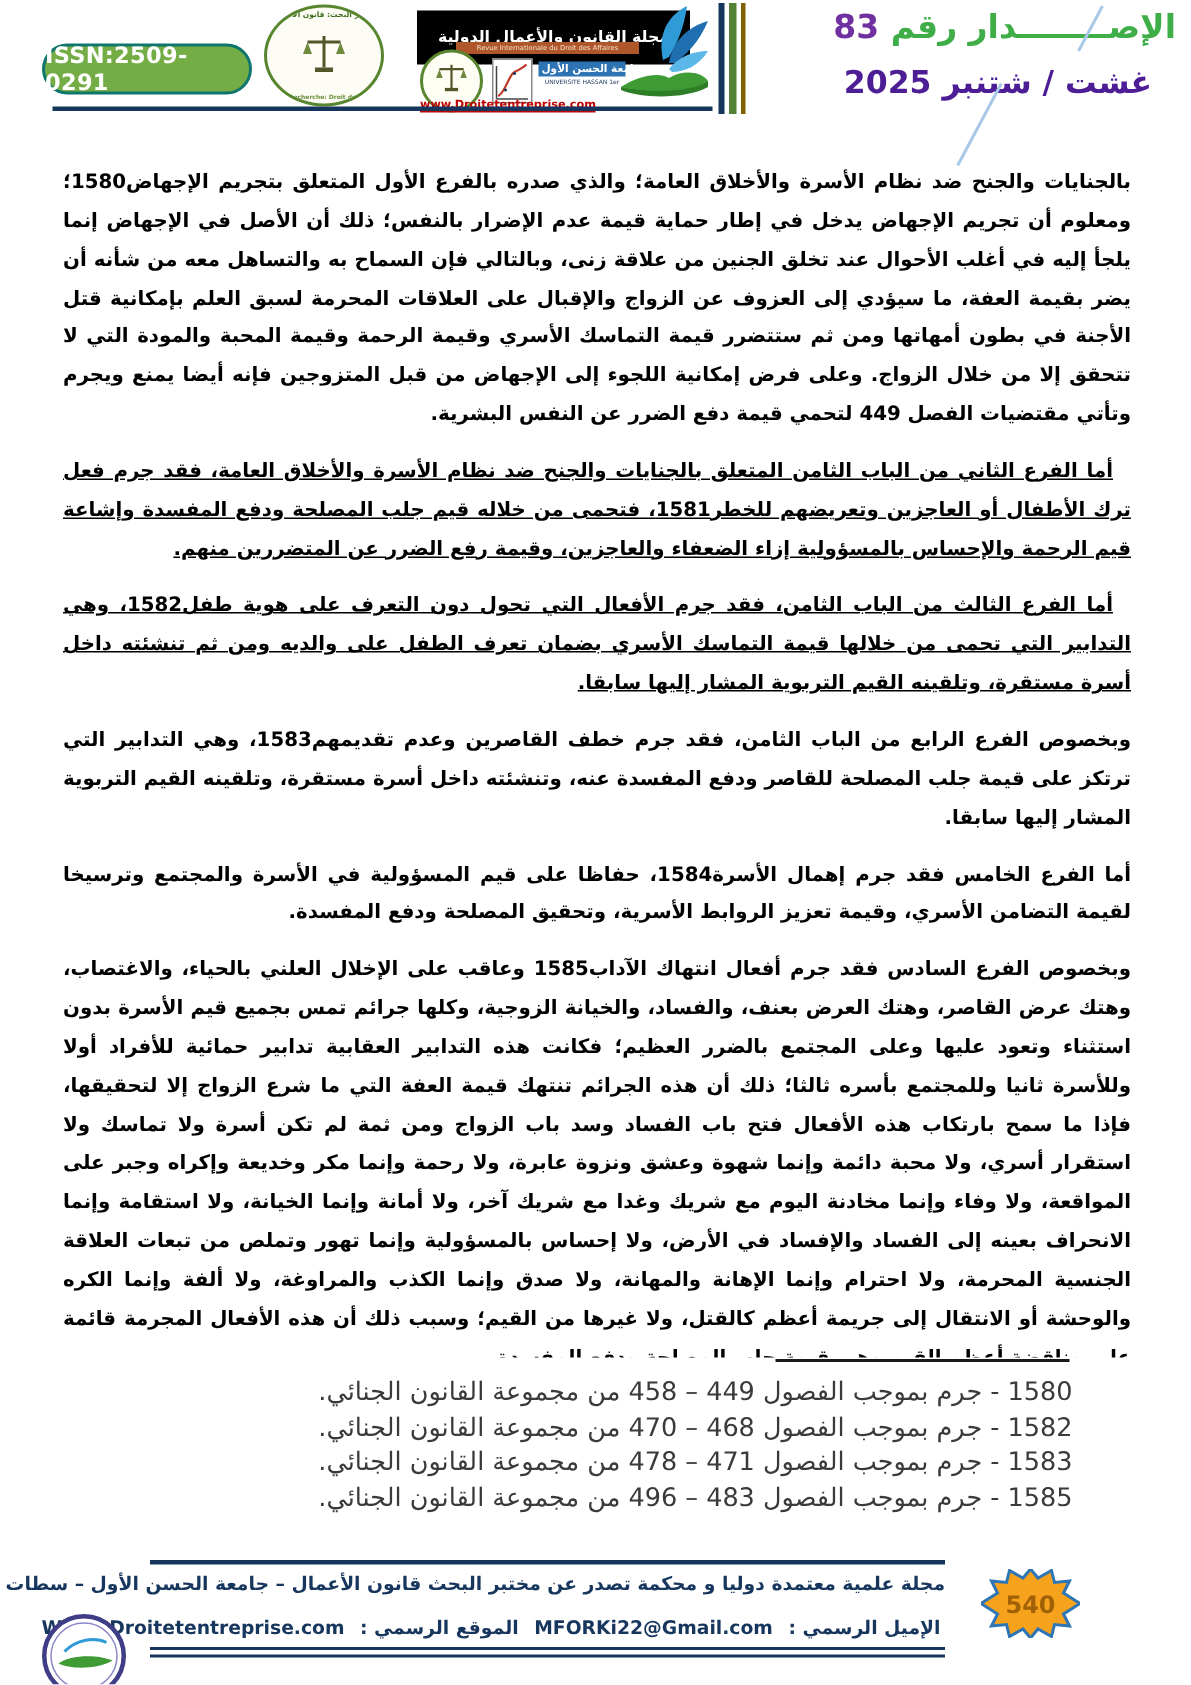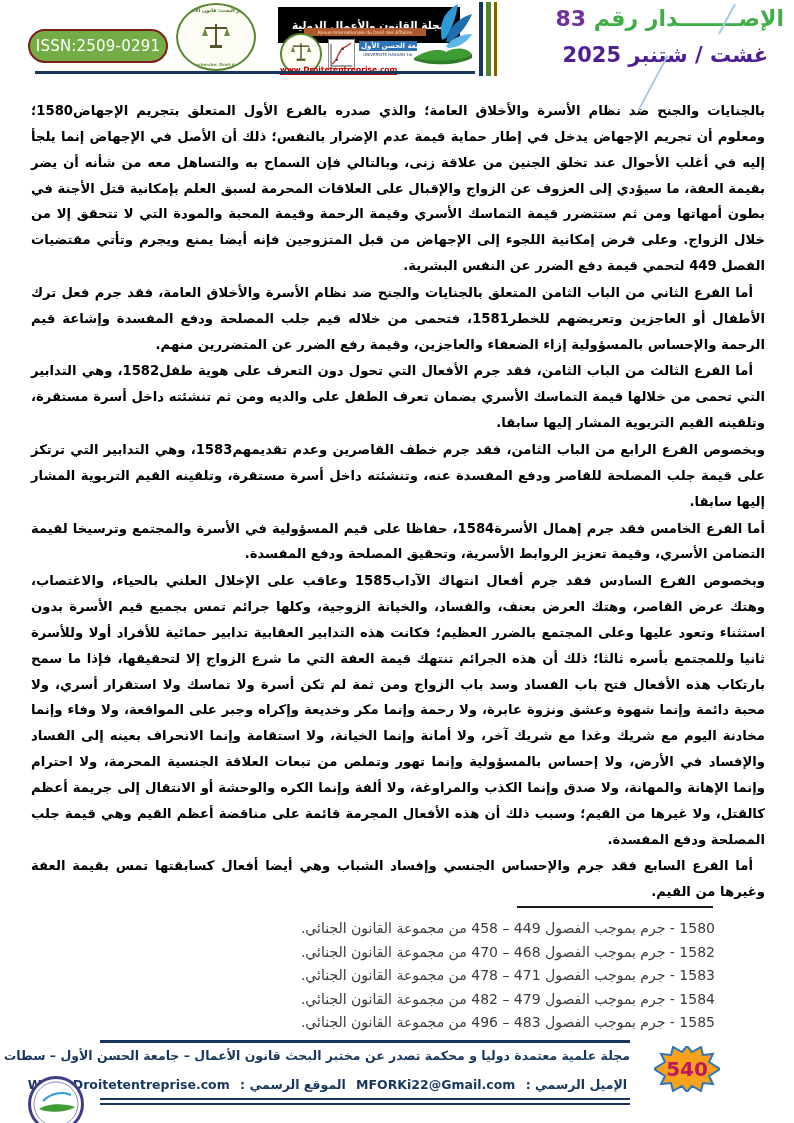--- a/index.html
+++ b/index.html
@@ -1,21 +1,21 @@
 <!DOCTYPE html>
 <html lang="ar"><head>
 <meta charset="utf-8">
 <style>
   html,body{margin:0;padding:0;background:#fff;}
   *{box-sizing:border-box;font-family:"DejaVu Sans",sans-serif;}
   #page{position:relative;width:794px;height:1123px;background:#fff;overflow:hidden;margin:0 auto;}
 
   
   .issn-pill{position:absolute;left:28px;top:29px;width:140px;height:34px;background:#74ad45;
-    border:2px solid #7f1d1d;border-radius:18px;color:#fff;font-weight:normal;font-size:15px;
+    border:2px solid #0f766e;border-radius:18px;color:#fff;font-weight:bold;font-size:15px;
     display:flex;align-items:center;justify-content:center;letter-spacing:.2px;}
   .lab-logo{position:absolute;left:176px;top:3px;width:80px;height:68px;border-radius:50%;
     border:2px solid #58862e;background:#fdfdf6;display:flex;flex-direction:column;align-items:center;
     justify-content:space-between;padding:2px 1px;overflow:hidden;}
   .lab-logo .arc-text{font-size:5px;color:#3e7020;font-weight:bold;white-space:nowrap;}
   .lab-logo .arc-text.fr{color:#6b8f3c;font-size:4px;}
   .banner{position:absolute;left:258px;top:2px;width:216px;height:76px;}
   .banner-green{position:absolute;left:20px;top:5px;right:14px;height:36px;background:#000000;
     color:#fff;font-weight:bold;font-size:10.5px;display:flex;align-items:center;justify-content:center;
     white-space:nowrap;direction:rtl;}
@@ -42,40 +42,40 @@
   .date-line{position:absolute;right:26px;top:43px;direction:rtl;color:#4c1d95;font-weight:bold;
     font-size:21px;white-space:nowrap;}
   .slash{position:absolute;width:2px;background:#a8c8e8;transform:rotate(28deg);}
   .slash1{left:726px;top:2px;height:34px;}
   .slash2{left:652px;top:52px;height:62px;}
   .header-rule{position:absolute;left:35px;top:71px;width:440px;height:3px;background:#17365d;}
 
   
   .body-text{position:absolute;left:30px;right:28px;top:97px;height:808px;overflow:hidden;
     direction:rtl;text-align:justify;font-size:13.2px;line-height:25.85px;font-weight:bold;color:#000;}
-  .body-text p{margin:1px;}
-  .body-text p.indent{text-indent:12px;}
+  .body-text p{margin:12px;}
+  .body-text p.indent{text-indent:12px;text-decoration:underline;}
 
   
   .fn-rule{position:absolute;right:81px;top:906px;width:196px;height:2px;background:#1a1a1a;}
   .fn-block{position:absolute;right:79px;top:917px;direction:rtl;text-align:right;
-    font-size:14px;line-height:23.5px;color:#3a3a3a;}
+    font-size:17px;line-height:23.5px;color:#3a3a3a;}
 
   
   .footer-rule-top{position:absolute;left:100px;top:1040px;width:530px;height:3px;background:#17365d;}
   .footer-line1{position:absolute;left:100px;top:1048px;width:530px;direction:rtl;text-align:center;
     color:#17365d;font-weight:bold;font-size:12.5px;white-space:nowrap;}
   .footer-line2{position:absolute;left:100px;top:1077px;width:530px;direction:rtl;text-align:center;
     color:#17365d;font-weight:bold;font-size:12.5px;white-space:nowrap;}
   .footer-line2 span{margin:0 3px;}
   .footer-rule-bottom{position:absolute;left:100px;top:1098px;width:530px;height:7px;
     border-top:2px solid #17365d;border-bottom:2px solid #17365d;}
   .page-badge{position:absolute;left:654px;top:1046px;width:66px;height:46px;}
   .page-badge .num{position:absolute;left:0;top:0;width:66px;height:46px;display:flex;
-    align-items:center;justify-content:center;color:#be185d;font-weight:bold;font-size:20px;text-align:center;}
+    align-items:center;justify-content:center;color:#a16207;font-weight:bold;font-size:16px;text-align:center;}
   .corner-logo{position:absolute;left:28px;top:1076px;width:56px;height:56px;border-radius:50%;
     border:3px solid #3f3d85;background:#fff;overflow:hidden;}
 </style>
 </head>
 <body>
 
 <div id="page">
 
   <div class="issn-pill">ISSN:2509-0291</div>
 
@@ -157,21 +157,20 @@
     <p>وبخصوص الفرع السادس فقد جرم أفعال انتهاك الآداب1585 وعاقب على الإخلال العلني بالحياء، والاغتصاب، وهتك عرض القاصر، وهتك العرض بعنف، والفساد، والخيانة الزوجية، وكلها جرائم تمس بجميع قيم الأسرة بدون استثناء وتعود عليها وعلى المجتمع بالضرر العظيم؛ فكانت هذه التدابير العقابية تدابير حمائية للأفراد أولا وللأسرة ثانيا وللمجتمع بأسره ثالثا؛ ذلك أن هذه الجرائم تنتهك قيمة العفة التي ما شرع الزواج إلا لتحقيقها، فإذا ما سمح بارتكاب هذه الأفعال فتح باب الفساد وسد باب الزواج ومن ثمة لم تكن أسرة ولا تماسك ولا استقرار أسري، ولا محبة دائمة وإنما شهوة وعشق ونزوة عابرة، ولا رحمة وإنما مكر وخديعة وإكراه وجبر على المواقعة، ولا وفاء وإنما مخادنة اليوم مع شريك وغدا مع شريك آخر، ولا أمانة وإنما الخيانة، ولا استقامة وإنما الانحراف بعينه إلى الفساد والإفساد في الأرض، ولا إحساس بالمسؤولية وإنما تهور وتملص من تبعات العلاقة الجنسية المحرمة، ولا احترام وإنما الإهانة والمهانة، ولا صدق وإنما الكذب والمراوغة، ولا ألفة وإنما الكره والوحشة أو الانتقال إلى جريمة أعظم كالقتل، ولا غيرها من القيم؛ وسبب ذلك أن هذه الأفعال المجرمة قائمة على مناقضة أعظم القيم وهي قيمة جلب المصلحة ودفع المفسدة.</p>
     <p class="indent">أما الفرع السابع فقد جرم والإحساس الجنسي وإفساد الشباب وهي أيضا أفعال كسابقتها تمس بقيمة العفة وغيرها من القيم.</p>
     <p>وانطلاقا مما سبق يتضح التلازم الشديد بين البعد الأخلاقي القيمي في قانون الأسرة والتدابير الحمائية لهذه القيم في القانون الجنائي، بشكل لا يمكن معه الفصل بين المجالين دون تأثر القيم الأساسية ومن ثم تأثر الأسرة والمجتمع بأسره على جميع الأصعدة والمستويات.</p>
   </div>
 
   <div class="fn-rule"></div>
   <div class="fn-block">
     <div>1580 - جرم بموجب الفصول 449 – 458 من مجموعة القانون الجنائي.</div>
     <div>1582 - جرم بموجب الفصول 468 – 470 من مجموعة القانون الجنائي.</div>
     <div>1583 - جرم بموجب الفصول 471 – 478 من مجموعة القانون الجنائي.</div>
-    <div>1584 - جرم بموجب الفصول 479 – 482 من مجموعة القانون الجنائي.</div>
     <div>1585 - جرم بموجب الفصول 483 – 496 من مجموعة القانون الجنائي.</div>
   </div>
 
   <div class="footer-rule-top"></div>
   <div class="footer-line1">مجلة علمية معتمدة  دوليا و محكمة تصدر عن مختبر البحث قانون الأعمال – جامعة الحسن الأول – سطات – المغرب</div>
   <div class="footer-line2">
     <span>الإميل الرسمي :</span>
     <span dir="ltr">MFORKi22@Gmail.com</span>
     <span>الموقع الرسمي :</span>
     <span dir="ltr">WWW.Droitetentreprise.com</span>

